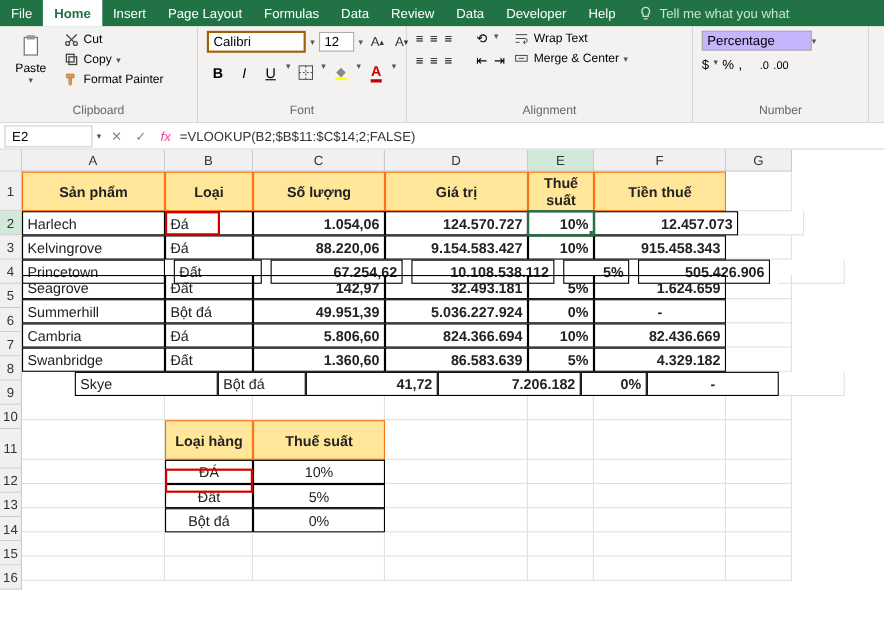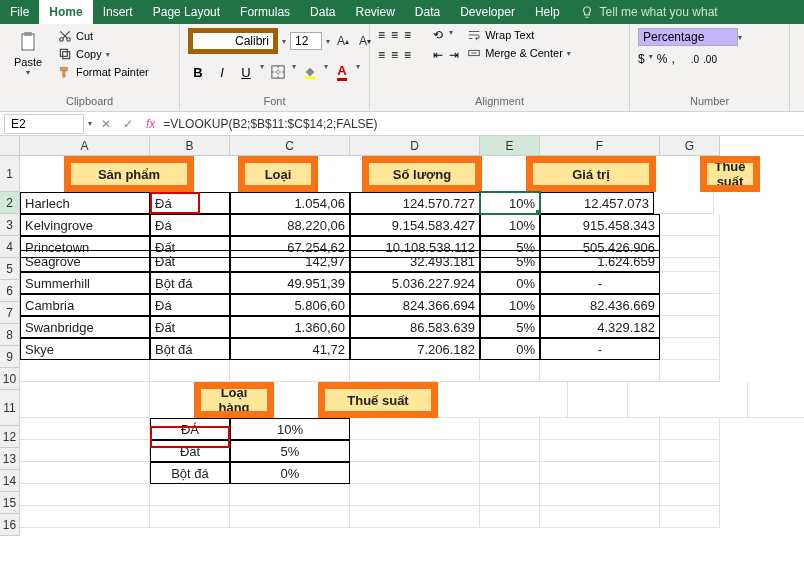--- a/index.html
+++ b/index.html
@@ -16,21 +16,21 @@
 .ribbon { background: #f3f2f1; height: 88px; display: flex; border-bottom: 1px solid #d4d4d4; }
 .group { border-right: 1px solid #d4d4d4; display: flex; flex-direction: column; justify-content: space-between; padding: 4px 8px 2px; }
 .group-label { text-align: center; font-size: 11px; color: #666; padding: 2px 0; }
 .group-body { flex: 1; display: flex; align-items: flex-start; gap: 8px; }
 
 .paste-btn { display: flex; flex-direction: column; align-items: center; width: 40px; }
 .clip-col { display: flex; flex-direction: column; gap: 2px; font-size: 11px; }
 .clip-col .item { display: flex; align-items: center; gap: 4px; padding: 1px 2px; }
 
 .font-row { display: flex; gap: 4px; align-items: center; }
-.font-name { border: 5px solid #a16207; background: #fff; padding: 1px 4px; width: 90px; font-size: 12px; text-align: right; }
+.font-name { border: 2px solid #a16207; background: #fff; padding: 1px 4px; width: 90px; font-size: 12px; }
 .font-size { border: 1px solid #ababab; background: #fff; padding: 1px 4px; width: 32px; font-size: 12px; }
 .btn-sm { width: 18px; height: 18px; display: inline-flex; align-items: center; justify-content: center; font-size: 12px; color: #333; }
 .btn-row { display: flex; gap: 4px; margin-top: 4px; }
 .btn-row .b { width: 20px; height: 20px; display: inline-flex; align-items: center; justify-content: center; font-size: 13px; }
 .b.bold { font-weight: bold; }
 .b.italic { font-style: italic; }
 .b.under { text-decoration: underline; }
 .dropdown-arr { font-size: 8px; color: #555; }
 
 .wrap-merge { display: flex; flex-direction: column; gap: 4px; font-size: 11px; }
@@ -53,23 +53,23 @@
 .col-h { border-right: 1px solid #ccc; border-bottom: 1px solid #ccc; background: #f0f0f0; text-align: center; line-height: 20px; color: #333; font-size: 12px; }
 .col-h.active { background: #d2e8d8; }
 .row-headers { width: 20px; }
 .row-h { border-right: 1px solid #ccc; border-bottom: 1px solid #ccc; background: #f0f0f0; text-align: center; color: #333; font-size: 12px; }
 .row-h.active { background: #d2e8d8; }
 
 .grid { position: relative; }
 .cell { border-right: 1px solid #e0e0e0; border-bottom: 1px solid #e0e0e0; padding: 0 4px; display: flex; align-items: center; font-size: 13px; color: #222; overflow: hidden; }
 .row { display: flex; }
 
-.hdr-cell { background: #ffe699; font-weight: bold; text-align: center; justify-content: center; border: 7px solid #f97316; margin-left: 44px; }
+.hdr-cell { background: #ffe699; font-weight: bold; text-align: center; justify-content: center; border: 1px solid #f97316; }
 .data-cell { border: 1px solid #000; }
-.num { justify-content: flex-end; }
+.num { justify-content: flex-end; font-weight: bold; }
 .ctr { justify-content: center; }
 
 .red-box { position: absolute; border: 2px solid #d40000; pointer-events: none; }
 .small-sq { position: absolute; width: 6px; height: 6px; background: #217346; }
 
 svg.ico { width: 14px; height: 14px; }
 </style>
 </head>
 <body>
 
@@ -283,33 +283,33 @@
             <div class="cell hdr-cell" style="width: 60px; height: 36px;">Thuế suất</div>
             <div class="cell hdr-cell" style="width: 120px; height: 36px;">Tiền thuế</div>
             <div class="cell" style="width: 60px; height: 36px;"></div>
           </div>
           <div class="row" style="height: 22px;">
             <div class="cell data-cell" style="width: 130px; height: 22px;">Harlech</div>
             <div class="cell data-cell" style="width: 80px; height: 22px;">Đá</div>
             <div class="cell data-cell num" style="width: 120px; height: 22px;">1.054,06</div>
             <div class="cell data-cell num" style="width: 130px; height: 22px;">124.570.727</div>
             <div class="cell data-cell num" style="width: 60px; height: 22px; outline: rgb(33, 115, 70) solid 2px; outline-offset: -1px; position: relative;">10%<div class="small-sq" style="right: -3px; bottom: -3px;"></div></div>
-            <div class="cell data-cell num" style="width: 114px; height: 22px;">12.457.073</div>
+            <div class="cell data-cell num" style="width: 131px; height: 22px;">12.457.073</div>
             <div class="cell" style="width: 60px; height: 22px;"></div>
           </div>
           <div class="row" style="height: 22px;">
             <div class="cell data-cell" style="width: 130px; height: 22px;">Kelvingrove</div>
             <div class="cell data-cell" style="width: 80px; height: 22px;">Đá</div>
             <div class="cell data-cell num" style="width: 120px; height: 22px;">88.220,06</div>
             <div class="cell data-cell num" style="width: 130px; height: 22px;">9.154.583.427</div>
             <div class="cell data-cell num" style="width: 60px; height: 22px;">10%</div>
             <div class="cell data-cell num" style="width: 120px; height: 22px;">915.458.343</div>
             <div class="cell" style="width: 60px; height: 22px;"></div>
           </div>
-          <div class="row" style="height: 14px;">
+          <div class="row" style="height: 14px; justify-content: space-between;">
             <div class="cell data-cell" style="width: 130px; height: 22px;">Princetown</div>
             <div class="cell data-cell" style="width: 80px; height: 22px;">Đất</div>
             <div class="cell data-cell num" style="width: 120px; height: 22px;">67.254,62</div>
             <div class="cell data-cell num" style="width: 130px; height: 22px;">10.108.538.112</div>
             <div class="cell data-cell num" style="width: 60px; height: 22px;">5%</div>
             <div class="cell data-cell num" style="width: 120px; height: 22px;">505.426.906</div>
             <div class="cell" style="width: 60px; height: 22px;"></div>
           </div>
           <div class="row" style="height: 22px;">
             <div class="cell data-cell" style="width: 130px; height: 22px;">Seagrove</div>
@@ -340,21 +340,21 @@
           </div>
           <div class="row" style="height: 22px;">
             <div class="cell data-cell" style="width: 130px; height: 22px;">Swanbridge</div>
             <div class="cell data-cell" style="width: 80px; height: 22px;">Đất</div>
             <div class="cell data-cell num" style="width: 120px; height: 22px;">1.360,60</div>
             <div class="cell data-cell num" style="width: 130px; height: 22px;">86.583.639</div>
             <div class="cell data-cell num" style="width: 60px; height: 22px;">5%</div>
             <div class="cell data-cell num" style="width: 120px; height: 22px;">4.329.182</div>
             <div class="cell" style="width: 60px; height: 22px;"></div>
           </div>
-          <div class="row" style="height: 22px;">
+          <div class="row" style="height: 22px; padding-left: 48px;">
             <div class="cell data-cell" style="width: 130px; height: 22px;">Skye</div>
             <div class="cell data-cell" style="width: 80px; height: 22px;">Bột đá</div>
             <div class="cell data-cell num" style="width: 120px; height: 22px;">41,72</div>
             <div class="cell data-cell num" style="width: 130px; height: 22px;">7.206.182</div>
             <div class="cell data-cell num" style="width: 60px; height: 22px;">0%</div>
             <div class="cell data-cell num ctr" style="width: 120px; height: 22px;">-</div>
             <div class="cell" style="width: 60px; height: 22px;"></div>
           </div>
           <div class="row" style="height: 22px;">
             <div class="cell" style="width: 130px; height: 22px;"></div>

